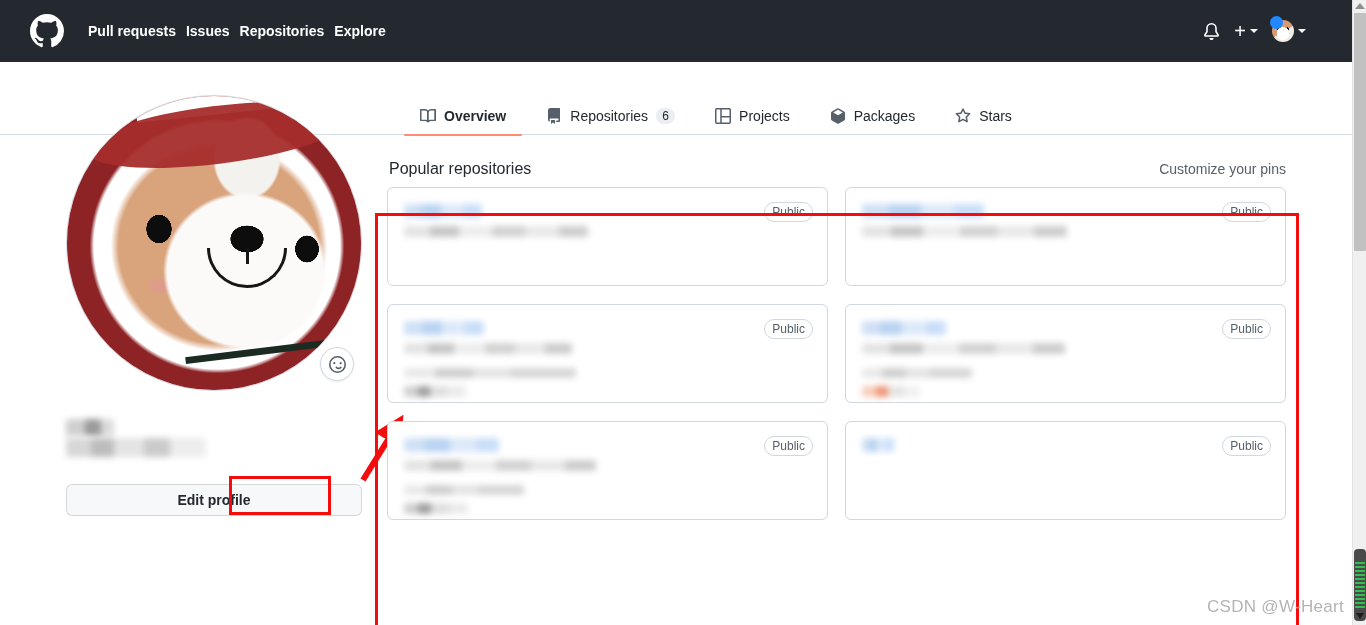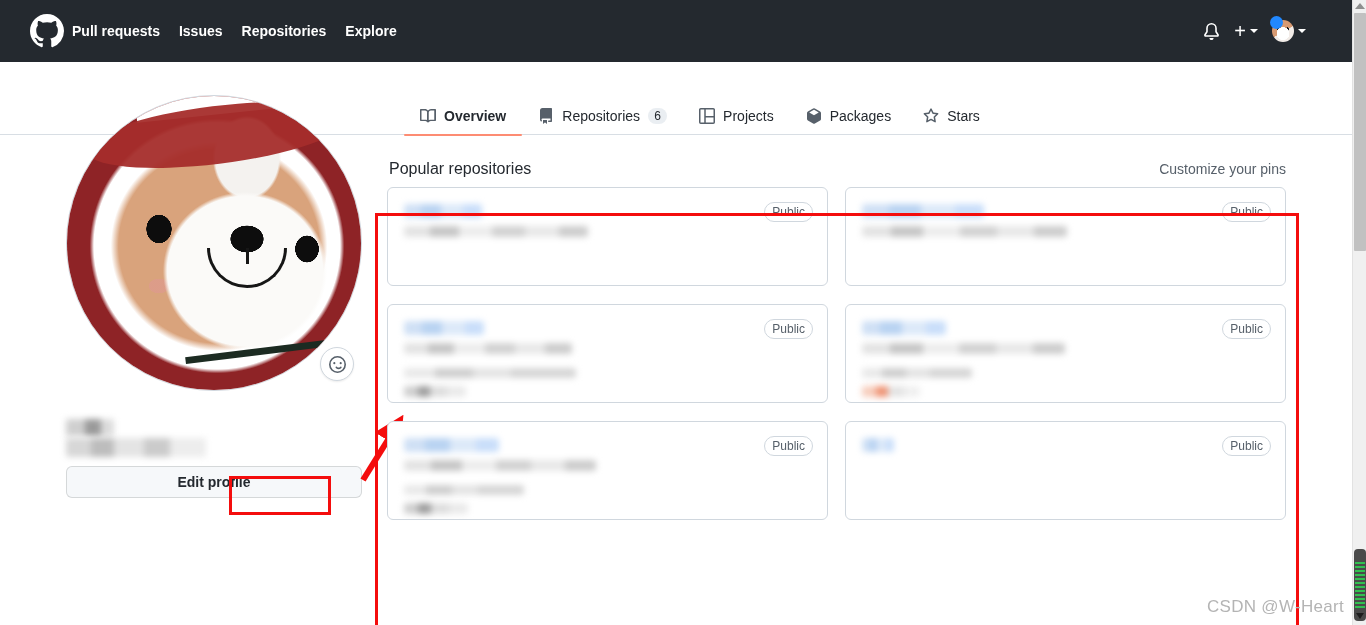--- a/index.html
+++ b/index.html
@@ -67,22 +67,22 @@
     border-radius: 3px;
     color: #b9bfc6;
     font-size: 12px;
     line-height: 18px;
     text-align: center;
   }
 
   .header-nav {
     display: flex;
     align-items: flex-end;
-    gap: 19px;
-    margin-left: 8px;
+    gap: 10px;
+    margin-left: 24px;
   }
   .header-nav a {
     color: #ffffff;
     font-size: 14px;
     font-weight: bold;
     text-decoration: none;
     white-space: nowrap;
   }
 
   .header-right {
@@ -184,21 +184,21 @@
     height: 1px;
     background: #d8dee4;
   }
 
   
   .tabs {
     position: absolute;
     top: 30px; left: 404px;
     display: flex;
     align-items: flex-end;
-    gap: 0;
+    gap: 8px;
     height: 44px;
   }
   .tab {
     display: flex;
     align-items: center;
     gap: 8px;
     padding: 0 16px 12px 16px;
     font-size: 14px;
     color: #24292f;
     cursor: pointer;
@@ -336,21 +336,21 @@
   }
   .login-blur {
     position: absolute;
     top: 376px; left: 0;
     width: 140px; height: 19px;
     background: linear-gradient(90deg,#d7d7d7 0 18%, #bdbdbd 18% 34%, #e4e4e4 34% 56%, #cbcbcb 56% 74%, #ededed 74% 100%);
   }
 
   .edit-profile-btn {
     position: absolute;
-    top: 404px; left: 0;
+    top: 422px; left: 0;
     width: 296px; height: 32px;
     background: #f6f8fa;
     border: 1px solid rgba(27,31,36,.15);
     border-radius: 6px;
     font-size: 14px;
     font-weight: bold;
     color: #24292f;
     display: flex;
     align-items: center;
     justify-content: center;

